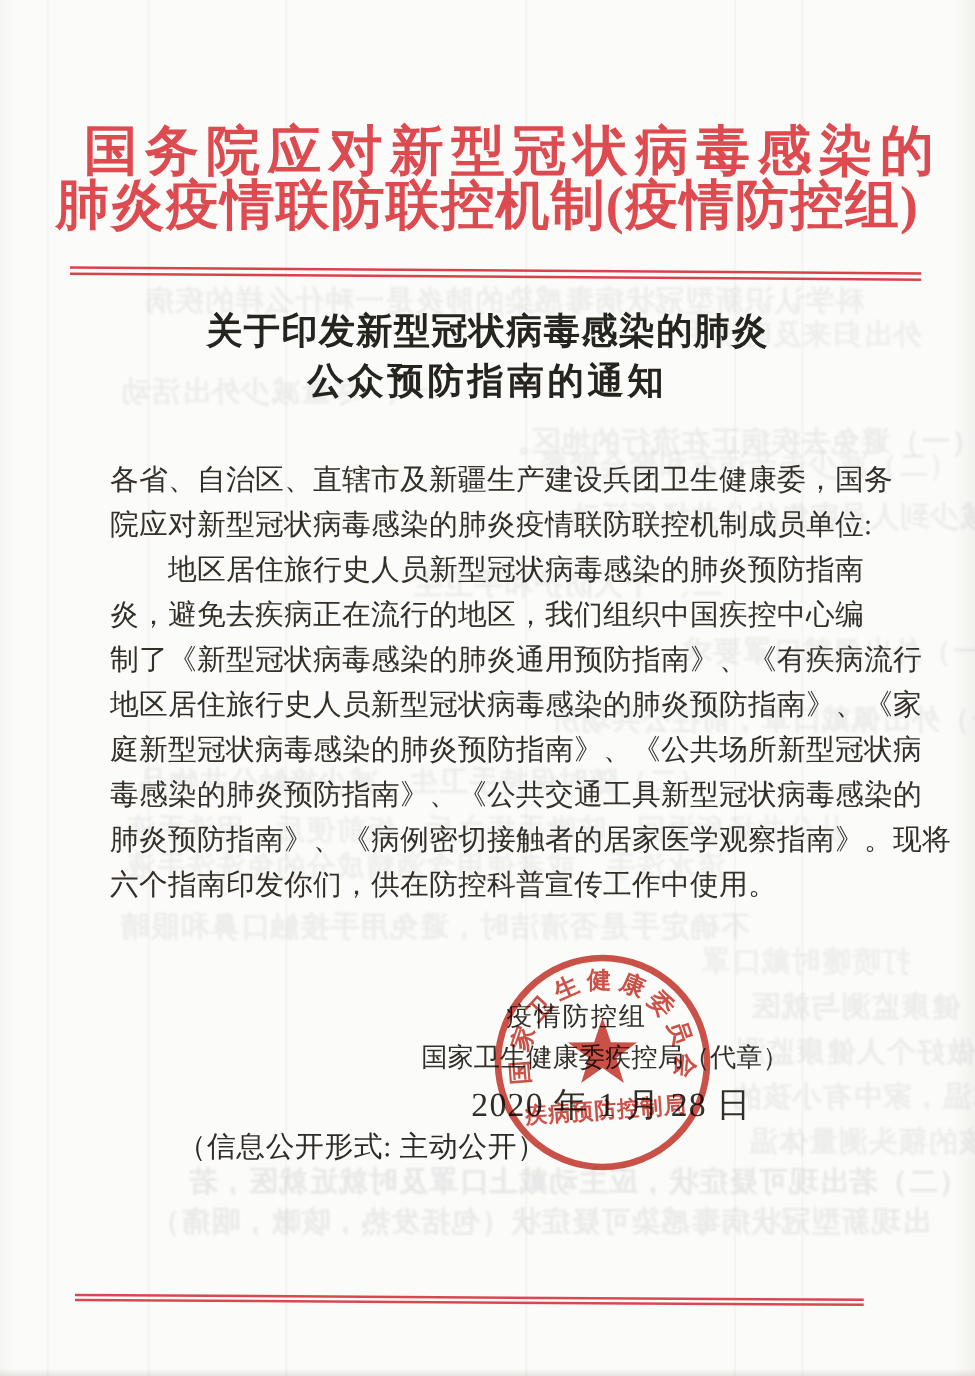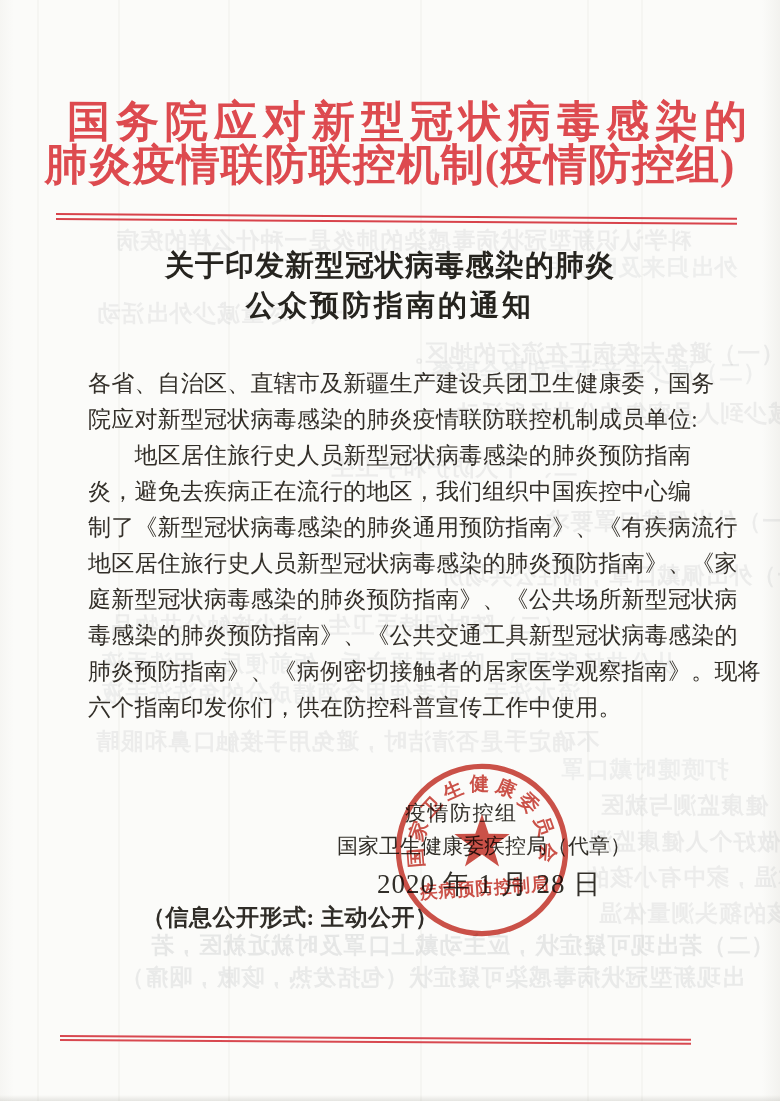--- a/index.html
+++ b/index.html
@@ -42,21 +42,21 @@
   .subject .s2{font-size:29px;letter-spacing:3px;margin-top:11px;}
 
   .body-text{position:absolute;left:88px;top:366px;width:628px;color:#332f29;}
   .bline{height:36px;line-height:36px;font-size:23px;white-space:pre;letter-spacing:0.2px;}
 
   .sig{position:absolute;color:#322f29;white-space:nowrap;line-height:1.2;}
   .sig-org{left:405px;top:801px;font-size:21px;letter-spacing:1.5px;}
   .sig-agency{left:337px;top:834px;font-size:21px;letter-spacing:0;}
   .sig-date{left:377px;top:868px;font-size:27px;letter-spacing:1px;}
   .disclosure{position:absolute;left:142px;top:902px;font-size:23px;
-    color:#2f2c27;font-weight:bold;letter-spacing:0.5px;white-space:nowrap;}
+    color:#2f2c27;font-weight:normal;letter-spacing:0.5px;white-space:nowrap;}
 
   .seal{position:absolute;left:394px;top:762px;width:176px;height:176px;z-index:3;
     color:#c83a30;opacity:0.88;mix-blend-mode:multiply;filter:blur(0.4px);}
   .seal text{fill:currentColor;font-family:"Liberation Serif","DejaVu Serif",serif;font-weight:bold;}
 
   .bottom-rule{position:absolute;left:60px;top:1035px;width:631px;height:2px;z-index:2;
     border-top:2.3px solid #d84850;border-bottom:2.3px solid #d84850;
     transform:rotate(0.35deg);transform-origin:left center;}
 </style>
 </head>

